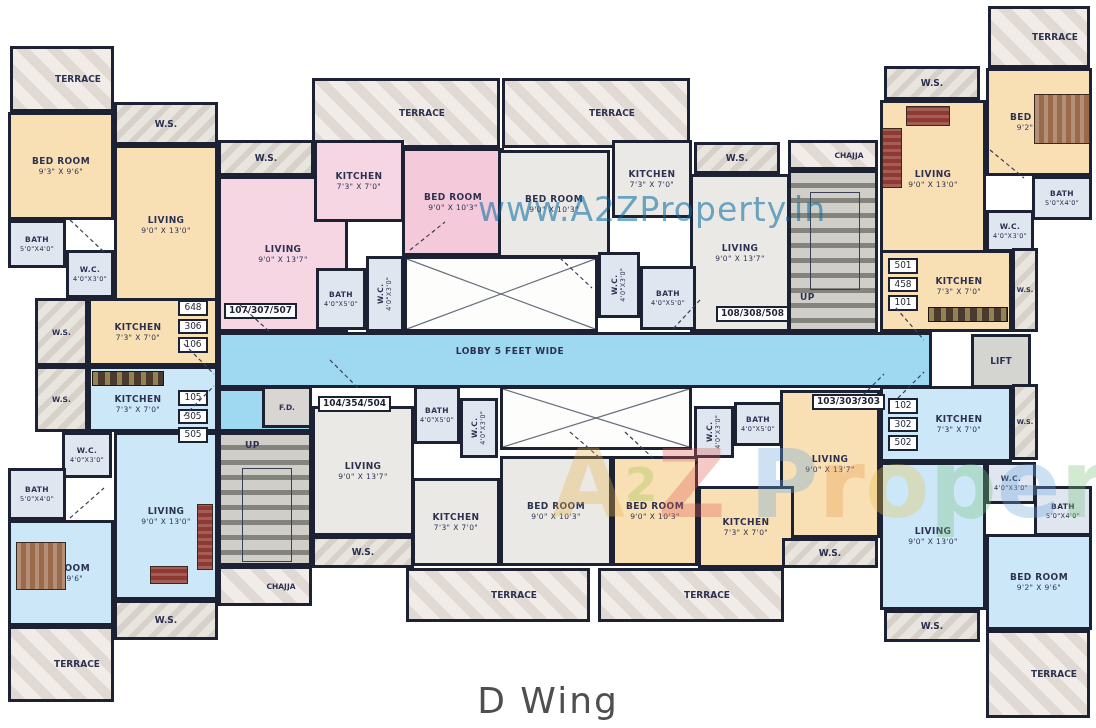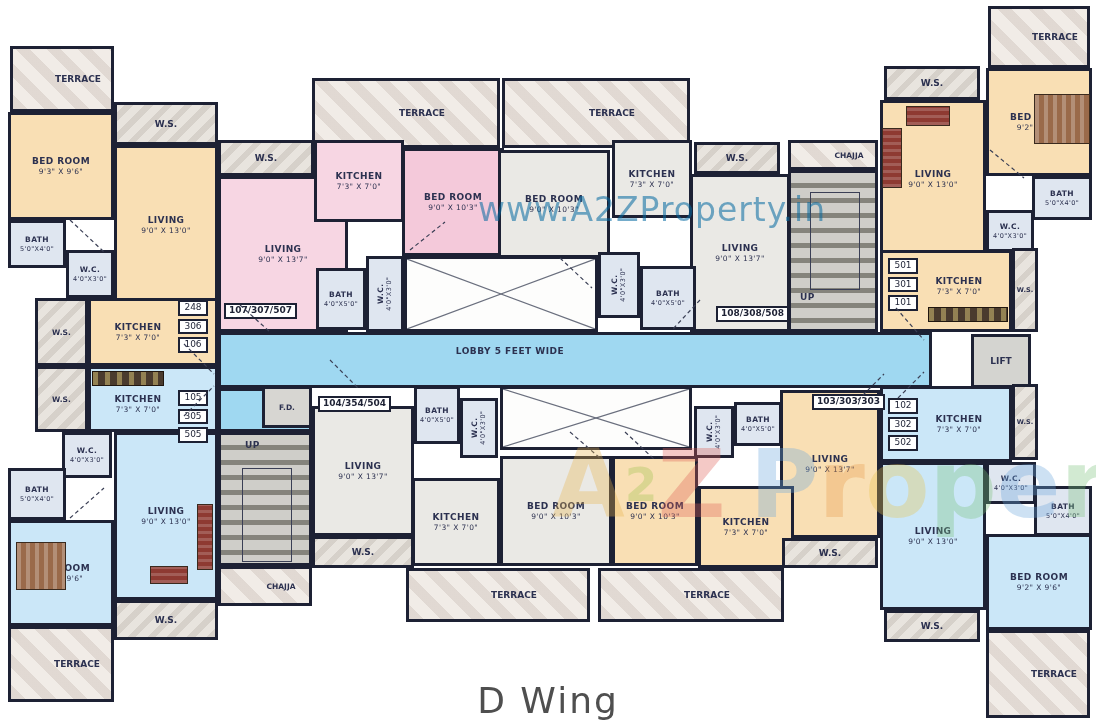--- a/index.html
+++ b/index.html
@@ -279,21 +279,21 @@
     </div>
   <div class="counter" style="left:928px;top:307px;width:80px;height:15px"></div>
   <div class="room ws small" style="left:1012px;top:248px;width:26px;height:84px">
       <span class="rname" style="font-size:6.5px">W.S.</span>
     </div>
   <div class="furn sofa" style="left:906px;top:106px;width:44px;height:20px"></div>
   <div class="furn sofa" style="left:882px;top:128px;width:20px;height:60px"></div>
   <div class="furn bedf" style="left:1034px;top:94px;width:56px;height:50px"></div>
   <div class="stack" style="left:888px;top:258px">
     <span class="nb">501</span>
-    <span class="nb">301</span>
+    <span class="nb">458</span>
     <span class="nb">101</span>
   </div>
 
   <div class="room blue" style="left:880px;top:386px;width:132px;height:76px">
       <div class="lbl" style="margin-left:26px">
         <span class="rname">KITCHEN</span>
         <span class="rdims">7'3" X 7'0"</span>
       </div>
     </div>
   <div class="room ws small" style="left:1012px;top:384px;width:26px;height:76px">
@@ -405,21 +405,21 @@
       </div>
     </div>
   <div class="room ws" style="left:782px;top:538px;width:96px;height:30px">
       <span class="rname">W.S.</span>
     </div>
   <div class="room terr" style="left:598px;top:568px;width:186px;height:54px">
       <span class="rname">TERRACE</span>
     </div>
 
   <div class="stack" style="left:178px;top:300px">
-    <span class="nb">248</span>
+    <span class="nb">648</span>
     <span class="nb">306</span>
     <span class="nb">106</span>
   </div>
   <div class="stack" style="left:178px;top:390px">
     <span class="nb">105</span>
     <span class="nb">305</span>
     <span class="nb">505</span>
   </div>
 
   <svg class="overlay" width="1096" height="728">

